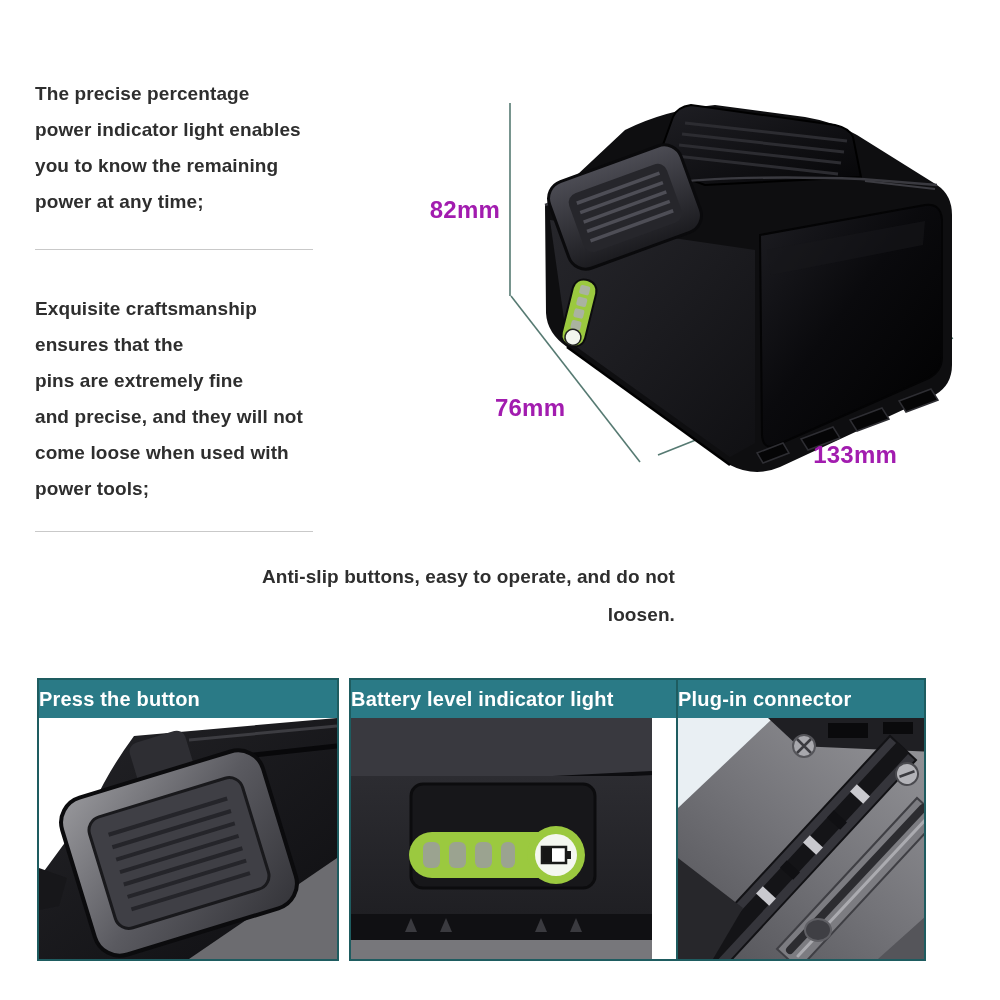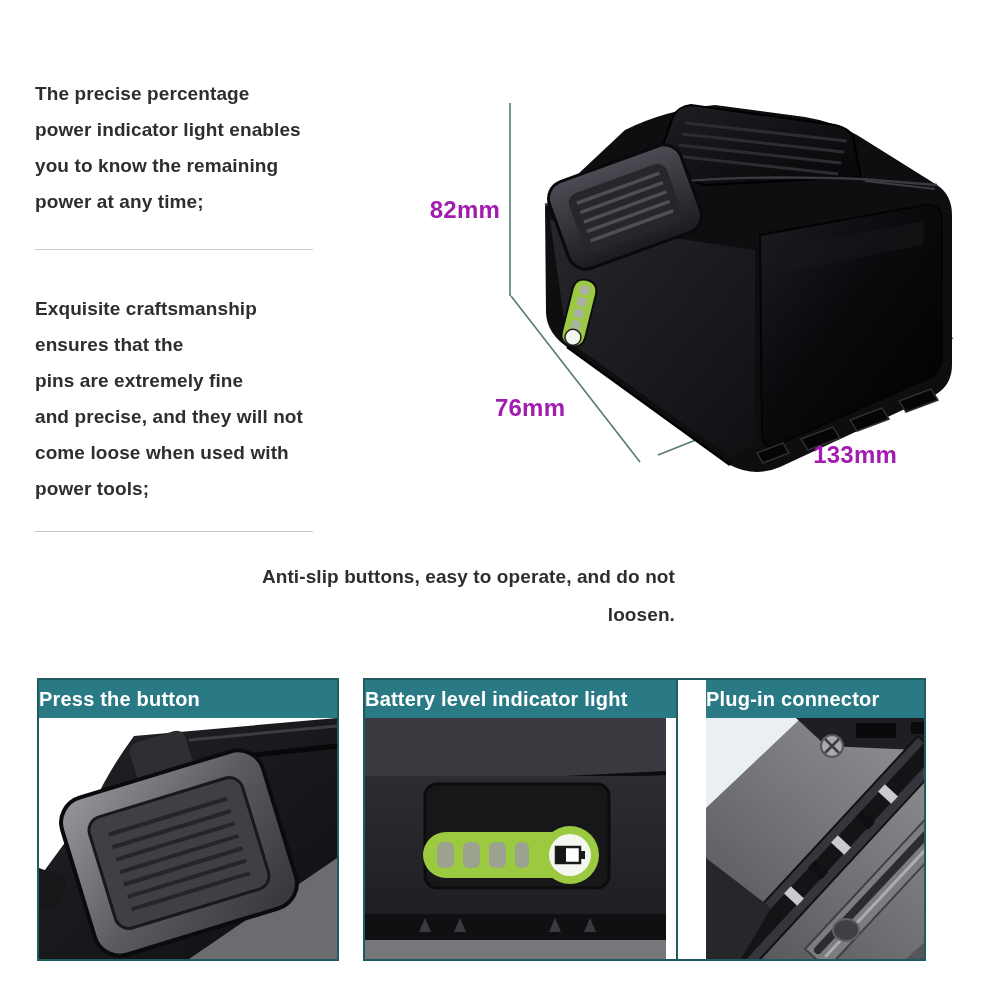--- a/index.html
+++ b/index.html
@@ -28,22 +28,22 @@
   #dim-depth{left:495px;top:394px;}
   #dim-width{left:801px;top:441px;width:96px;text-align:right;}
   #product-figure{position:absolute;left:505px;top:85px;width:460px;height:395px;}
   #product-figure svg{display:block;}
   .panels-row{position:absolute;left:0;top:0;}
   .panel{
     position:absolute;top:678px;height:283px;box-sizing:border-box;
     border:2px solid #1e5c60;background:#ffffff;
   }
   #panel1{left:37px;width:302px;}
-  #panel2{left:363px;width:357px;}
-  #panel3{left:676px;width:250px;padding-left:28px;}
+  #panel2{left:349px;width:357px;}
+  #panel3{left:676px;width:250px;}
   .panel-header{
     height:38px;line-height:38px;background:#2a7a86;color:#ffffff;
     font-size:20px;font-weight:700;text-align:left;white-space:nowrap;
     overflow:hidden;letter-spacing:0.2px;
   }
   .panel-photo{height:241px;overflow:hidden;background:#ffffff;}
   .panel-photo svg{display:block;}
 </style>
 </head>
 <body>

